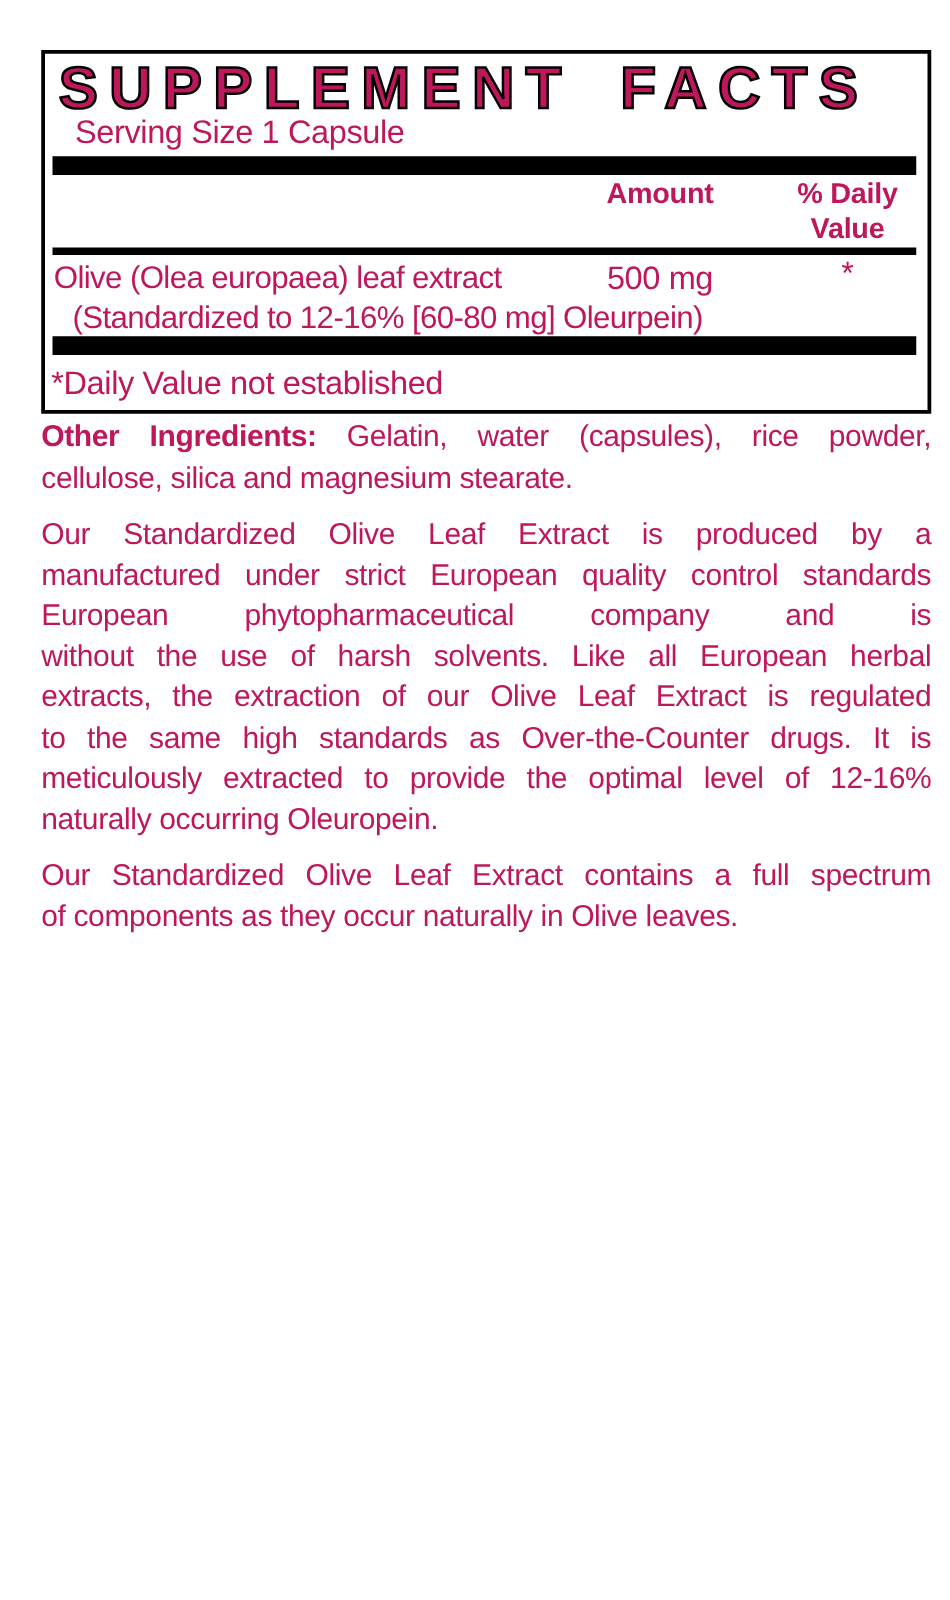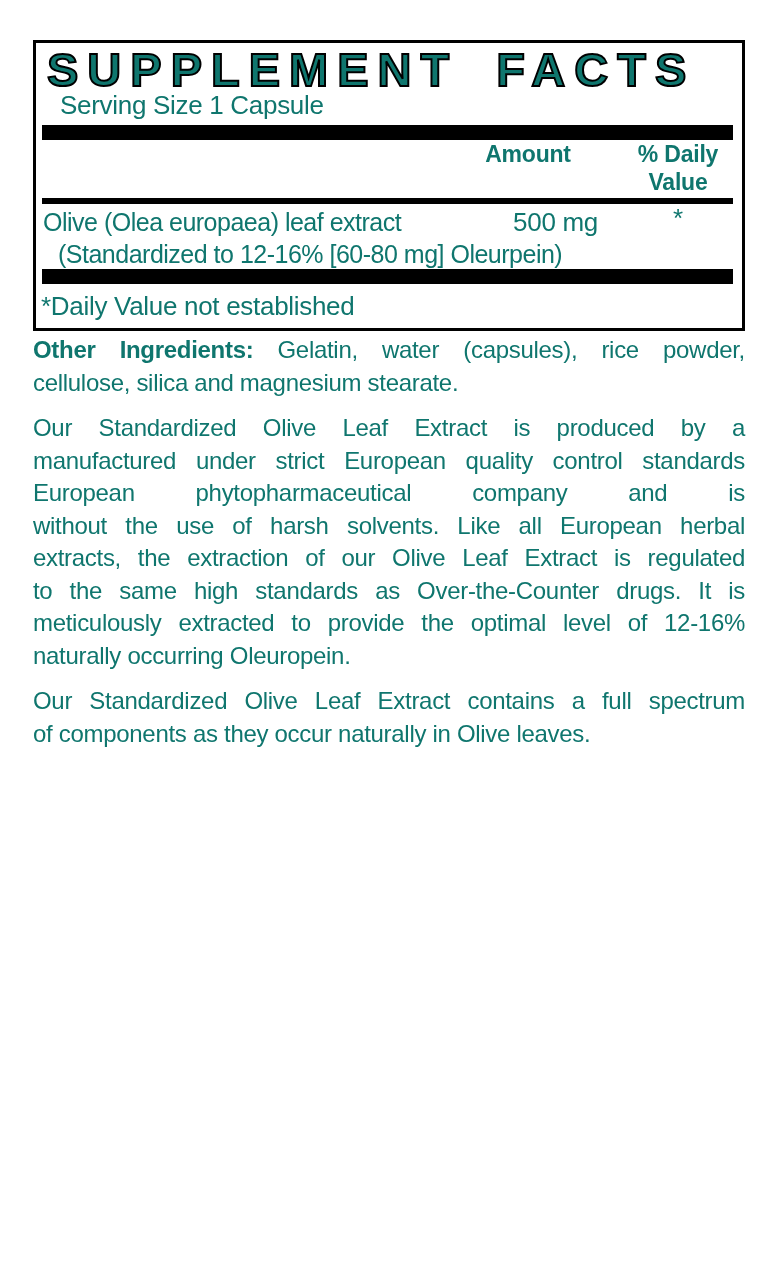--- a/index.html
+++ b/index.html
@@ -1,18 +1,18 @@
 <!DOCTYPE html>
 <html><head>
 <meta charset="utf-8">
 <style>
   html,body{margin:0;padding:0;background:#ffffff;}
   .stage{
     position:relative;width:760px;height:1280px;background:#ffffff;
-    font-family:"Liberation Sans",sans-serif;color:#0f766e;overflow:hidden;
+    font-family:"Liberation Sans",sans-serif;color:#be185d;overflow:hidden;
   }
   
   .panel{
     position:absolute;left:33px;top:40px;width:712px;height:291px;
     border:3px solid #000;box-sizing:border-box;background:#fff;
   }
   .panel-title{
     position:absolute;left:11px;top:3px;margin:0;
     font-size:47px;line-height:47px;font-weight:bold;
     letter-spacing:9px;word-spacing:16px;white-space:nowrap;
@@ -35,21 +35,21 @@
   .row-name{
     position:absolute;left:7px;top:164px;font-size:25px;line-height:31px;
     letter-spacing:-0.5px;white-space:nowrap;
   }
   .row-name .it{}
   .row-sub{
     position:absolute;left:22px;top:196px;font-size:25px;line-height:31px;
     letter-spacing:-0.5px;white-space:nowrap;
   }
   .row-amount{
-    position:absolute;left:422px;top:164px;width:140px;text-align:right;
+    position:absolute;left:422px;top:164px;width:140px;text-align:center;
     font-size:26px;line-height:31px;letter-spacing:-0.3px;
   }
   .row-dv{
     position:absolute;left:567px;top:160px;width:150px;text-align:center;
     font-size:26px;line-height:31px;
   }
   .footnote{
     position:absolute;left:5px;top:248px;font-size:26px;line-height:31px;
     letter-spacing:-0.3px;white-space:nowrap;
   }

